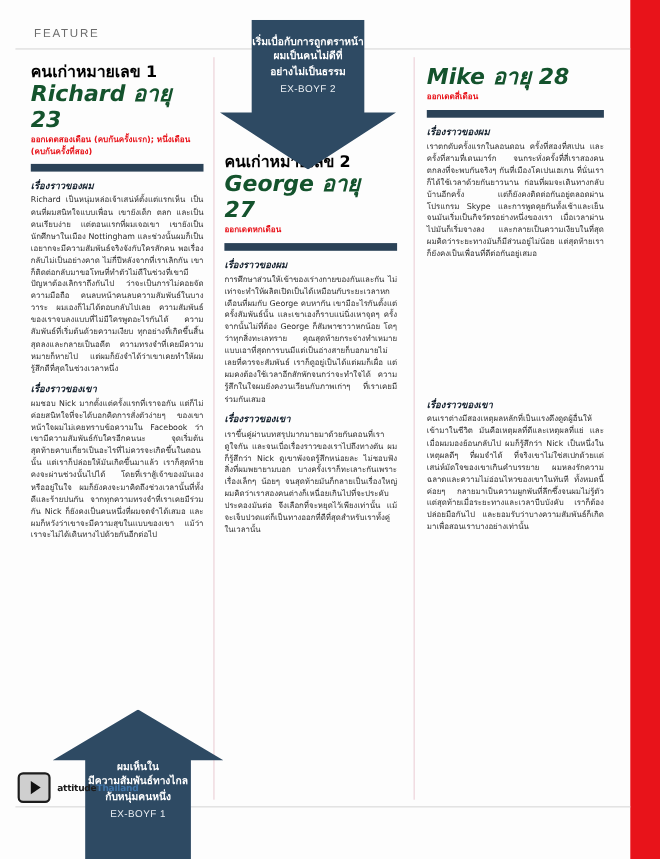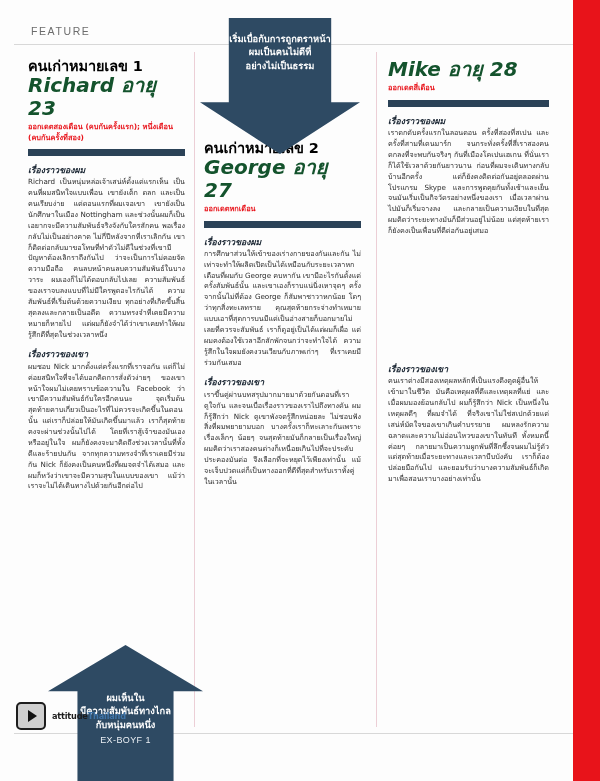--- a/index.html
+++ b/index.html
@@ -152,20 +152,21 @@
     <p class="body-txt">เราตกดับครั้งแรกในลอนดอน ครั้งที่สองที่สเปน และครั้งที่สามที่เดนมาร์ก จนกระทั่งครั้งที่สี่เราสองคนตกลงที่จะพบกันจริงๆ กันที่เมืองโคเปนเฮเกน ที่นั่นเราก็ได้ใช้เวลาด้วยกันยาวนาน ก่อนที่ผมจะเดินทางกลับบ้านอีกครั้ง แต่ก็ยังคงติดต่อกันอยู่ตลอดผ่านโปรแกรม Skype และการพูดคุยกันทั้งเช้าและเย็น จนมันเริ่มเป็นกิจวัตรอย่างหนึ่งของเรา เมื่อเวลาผ่านไปมันก็เริ่มจางลง และกลายเป็นความเงียบในที่สุด ผมคิดว่าระยะทางมันก็มีส่วนอยู่ไม่น้อย แต่สุดท้ายเราก็ยังคงเป็นเพื่อนที่ดีต่อกันอยู่เสมอ</p>
     <div style="height:118px;"></div>
     <div class="subhead">เรื่องราวของเขา</div>
     <p class="body-txt">คนเราต่างมีสองเหตุผลหลักที่เป็นแรงดึงดูดผู้อื่นให้เข้ามาในชีวิต มันคือเหตุผลที่ดีและเหตุผลที่แย่ และเมื่อผมมองย้อนกลับไป ผมก็รู้สึกว่า Nick เป็นหนึ่งในเหตุผลดีๆ ที่ผมจำได้ ที่จริงเขาไม่ใช่สเปกด้วยแต่เสน่ห์มัดใจของเขาเกินคำบรรยาย ผมหลงรักความฉลาดและความไม่อ่อนไหวของเขาในทันที ทั้งหมดนี้ค่อยๆ กลายมาเป็นความผูกพันที่ลึกซึ้งจนผมไม่รู้ตัว แต่สุดท้ายเมื่อระยะทางและเวลาบีบบังคับ เราก็ต้องปล่อยมือกันไป และยอมรับว่าบางความสัมพันธ์ก็เกิดมาเพื่อสอนเราบางอย่างเท่านั้น</p>
   </div>
 
   <div class="quote arrow-down">
     <p class="q-txt">เริ่มเบื่อกับการถูกตราหน้า</p>
     <p class="q-txt">ผมเป็นคนไม่ดีที่</p>
     <p class="q-txt">อย่างไม่เป็นธรรม</p>
+    <p class="q-src">EX-BOYF 2</p>
   </div>
 
 
   <div class="quote arrow-up">
     <p class="q-txt">ผมเห็นใน</p>
     <p class="q-txt">มีความสัมพันธ์ทางไกล</p>
     <p class="q-txt">กับหนุ่มคนหนึ่ง</p>
     <p class="q-src">EX-BOYF 1</p>
   </div>
 

